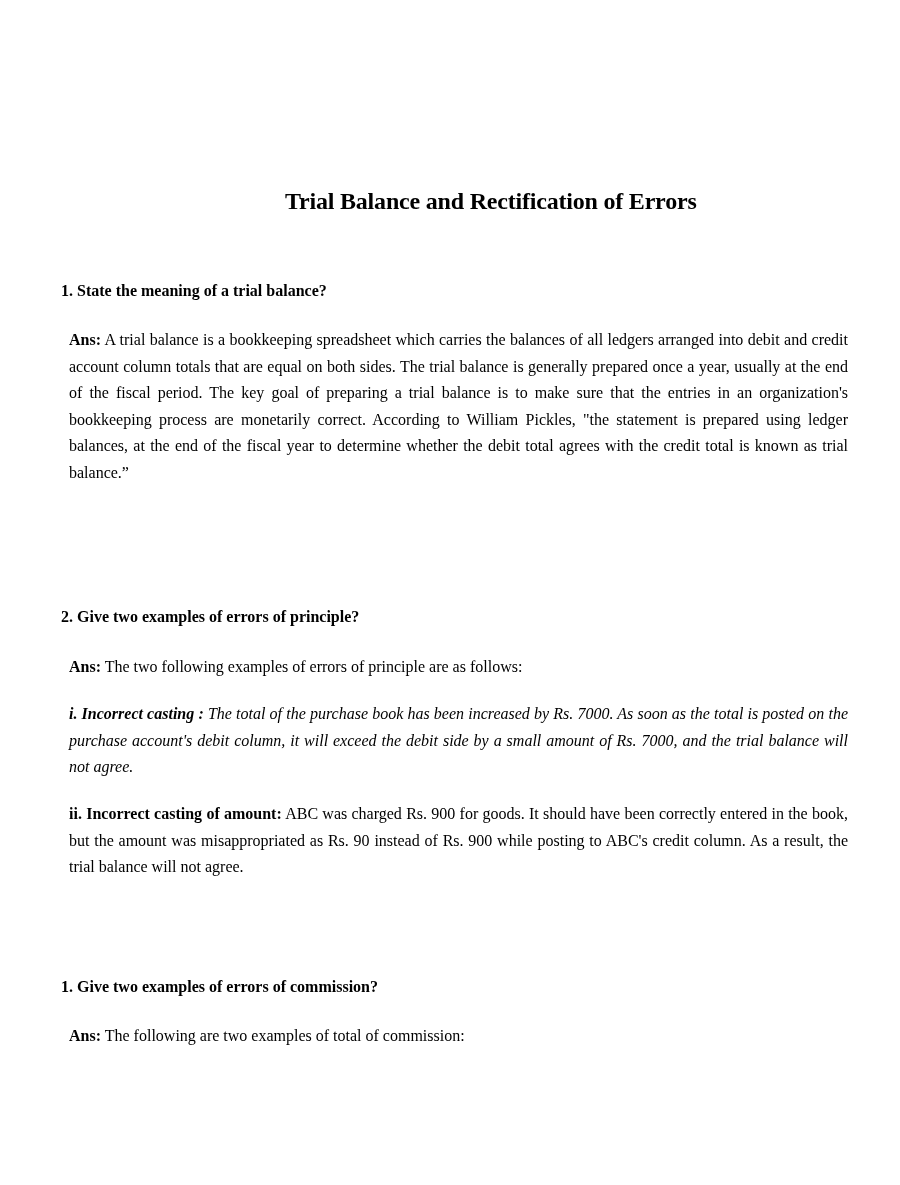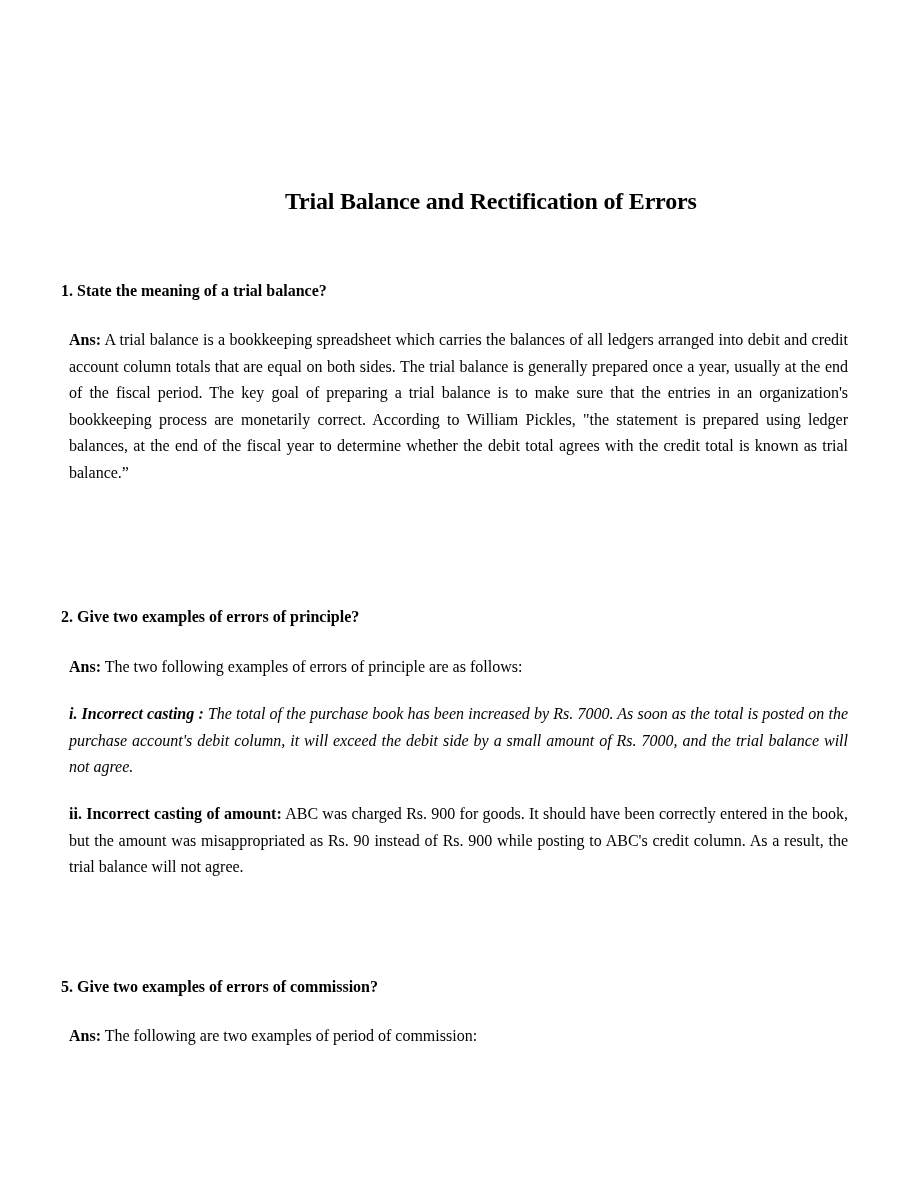--- a/index.html
+++ b/index.html
@@ -40,17 +40,17 @@
   <div class="para" style="top:654px;">
     <b>Ans:</b><span> The two following examples of errors of principle are as follows:</span>
   </div>
   <div class="para" style="top:701px;font-style:italic;">
     <b>i. Incorrect casting :</b><span> The total of the purchase book has been increased by Rs. 7000. As soon as the total is posted on the purchase account's debit column, it will exceed the debit side by a small amount of Rs. 7000, and the trial balance will not agree.</span>
   </div>
   <div class="para" style="top:801px;">
     <b>ii. Incorrect casting of amount:</b><span> ABC was charged Rs. 900 for goods. It should have been correctly entered in the book, but the amount was misappropriated as Rs. 90 instead of Rs. 900 while posting to ABC's credit column. As a result, the trial balance will not agree.</span>
   </div>
 
-  <div class="q" style="top:978px;">5. Give two examples of errors of commission?</div>
+  <div class="q" style="top:978px;">1. Give two examples of errors of commission?</div>
   <div class="para" style="top:1023px;">
-    <b>Ans:</b><span> The following are two examples of period of commission:</span>
+    <b>Ans:</b><span> The following are two examples of total of commission:</span>
   </div>
 </div>
 
 </body></html>

